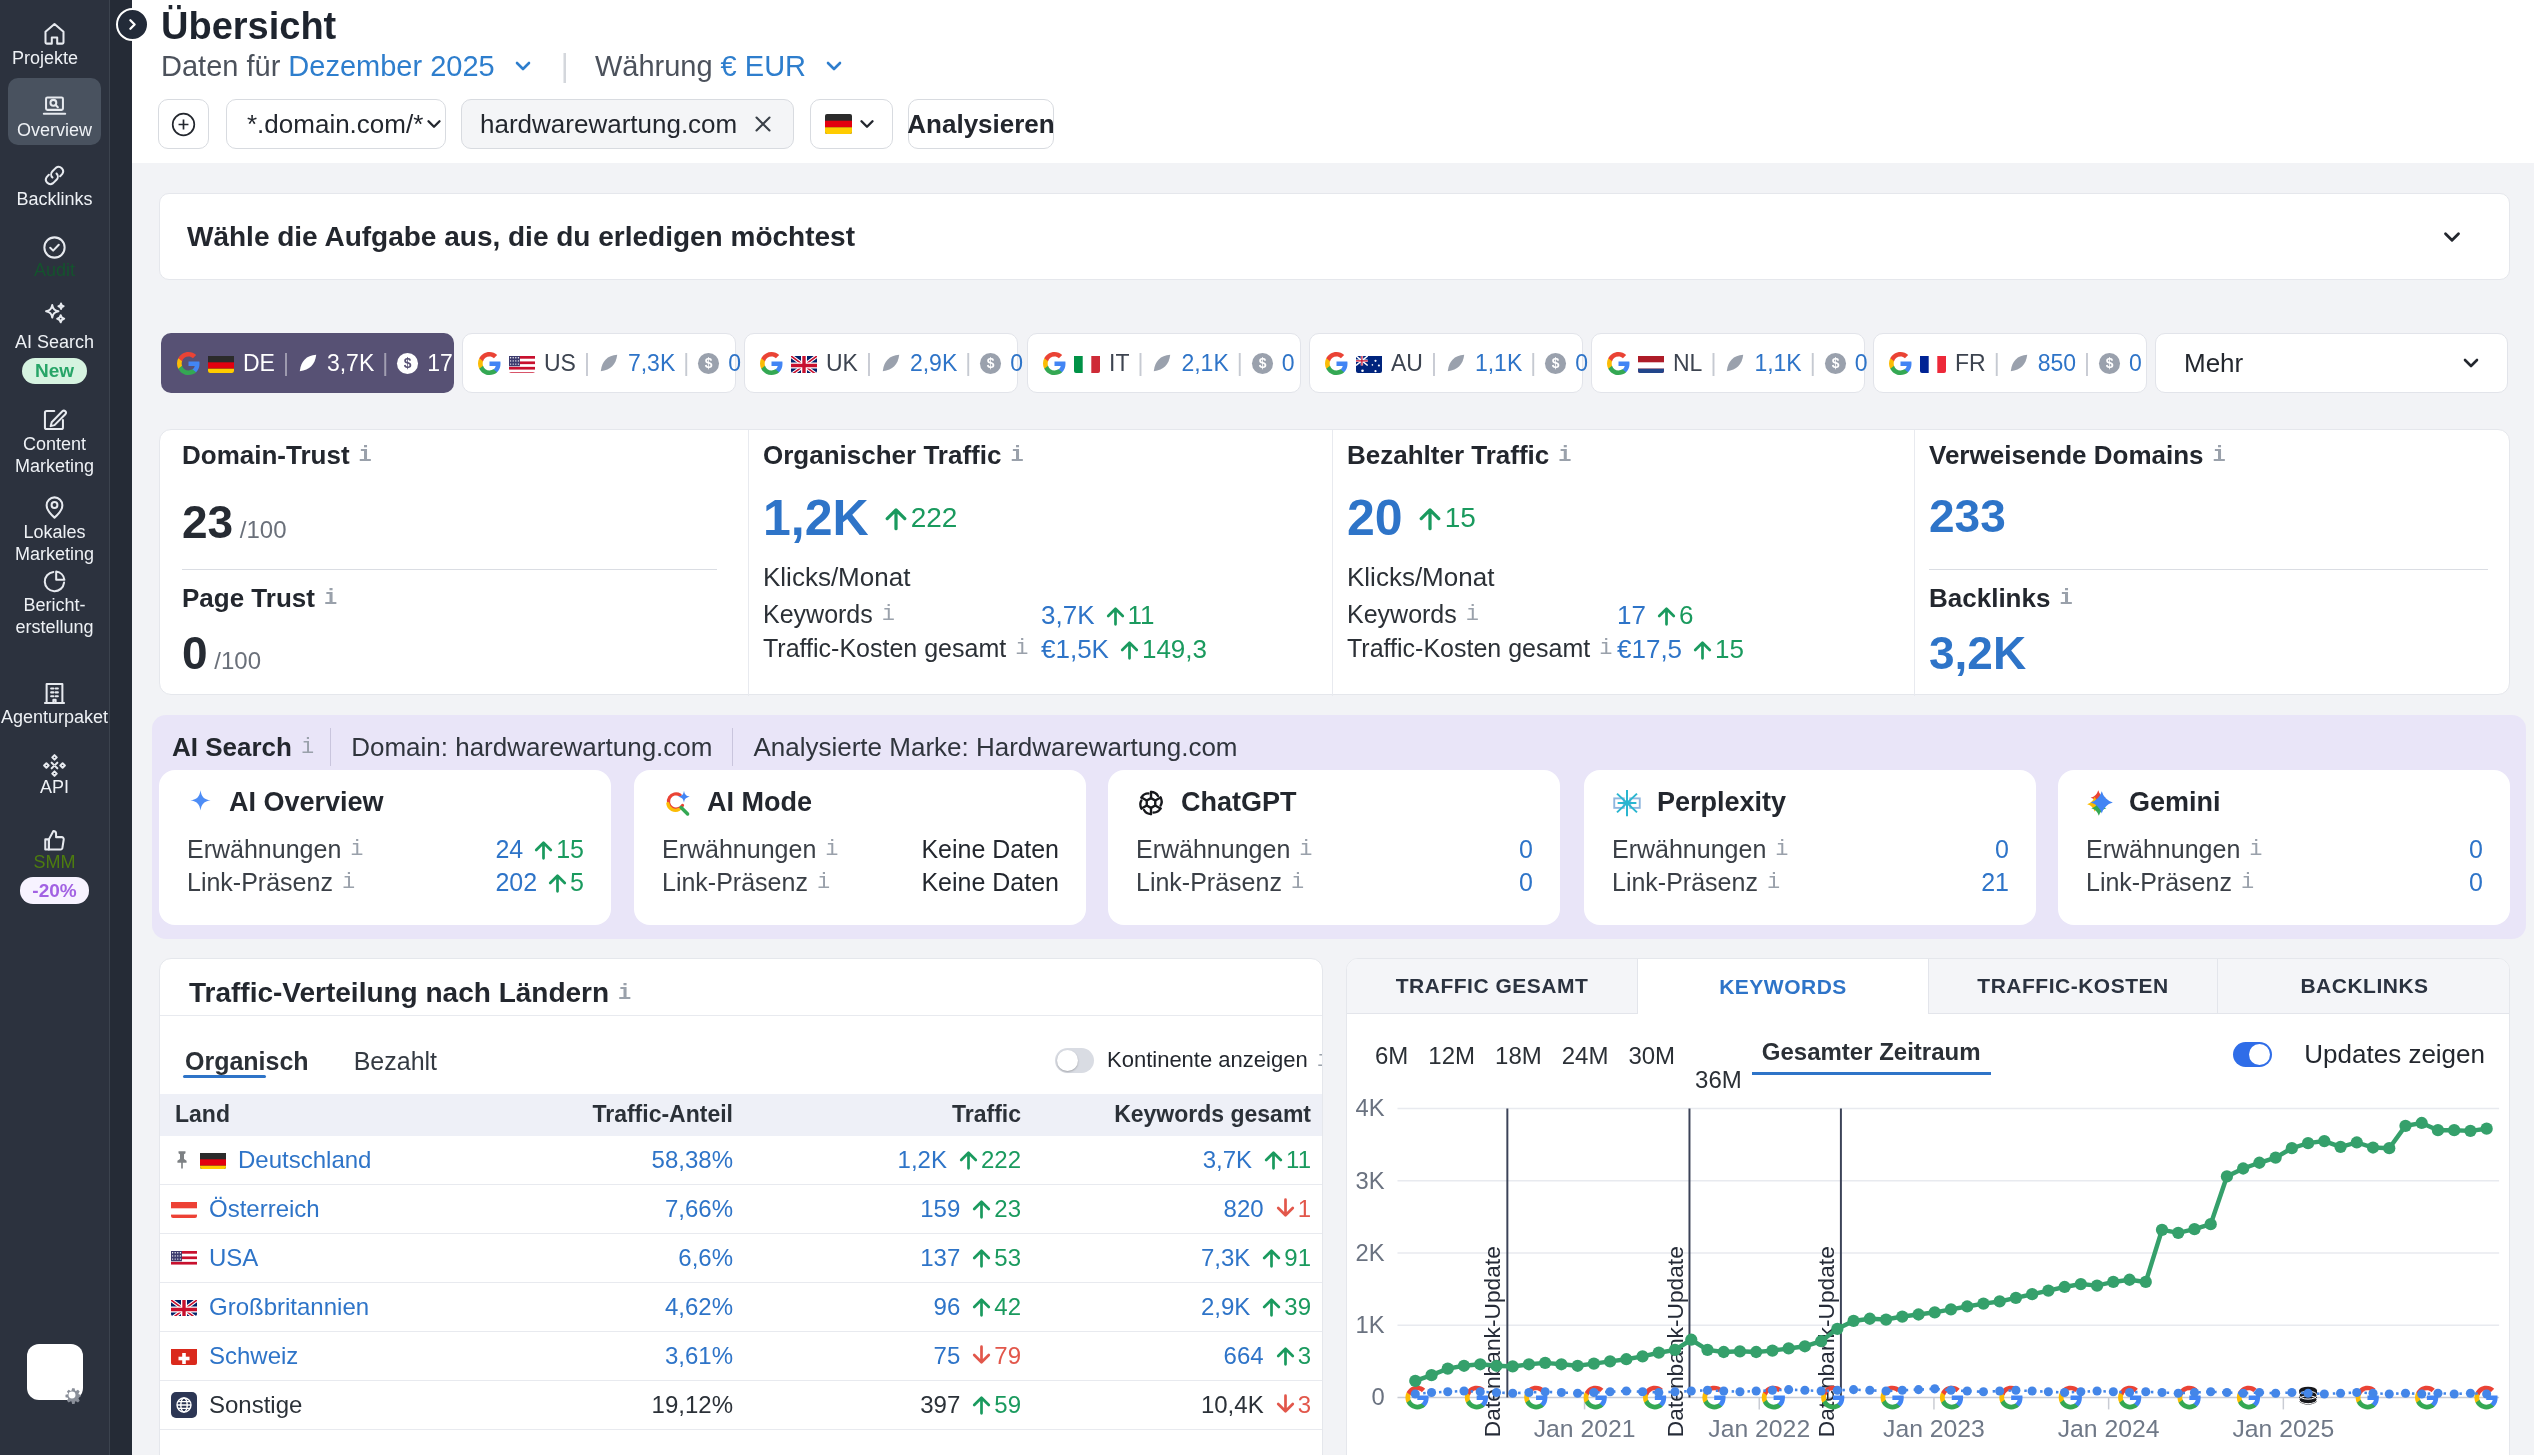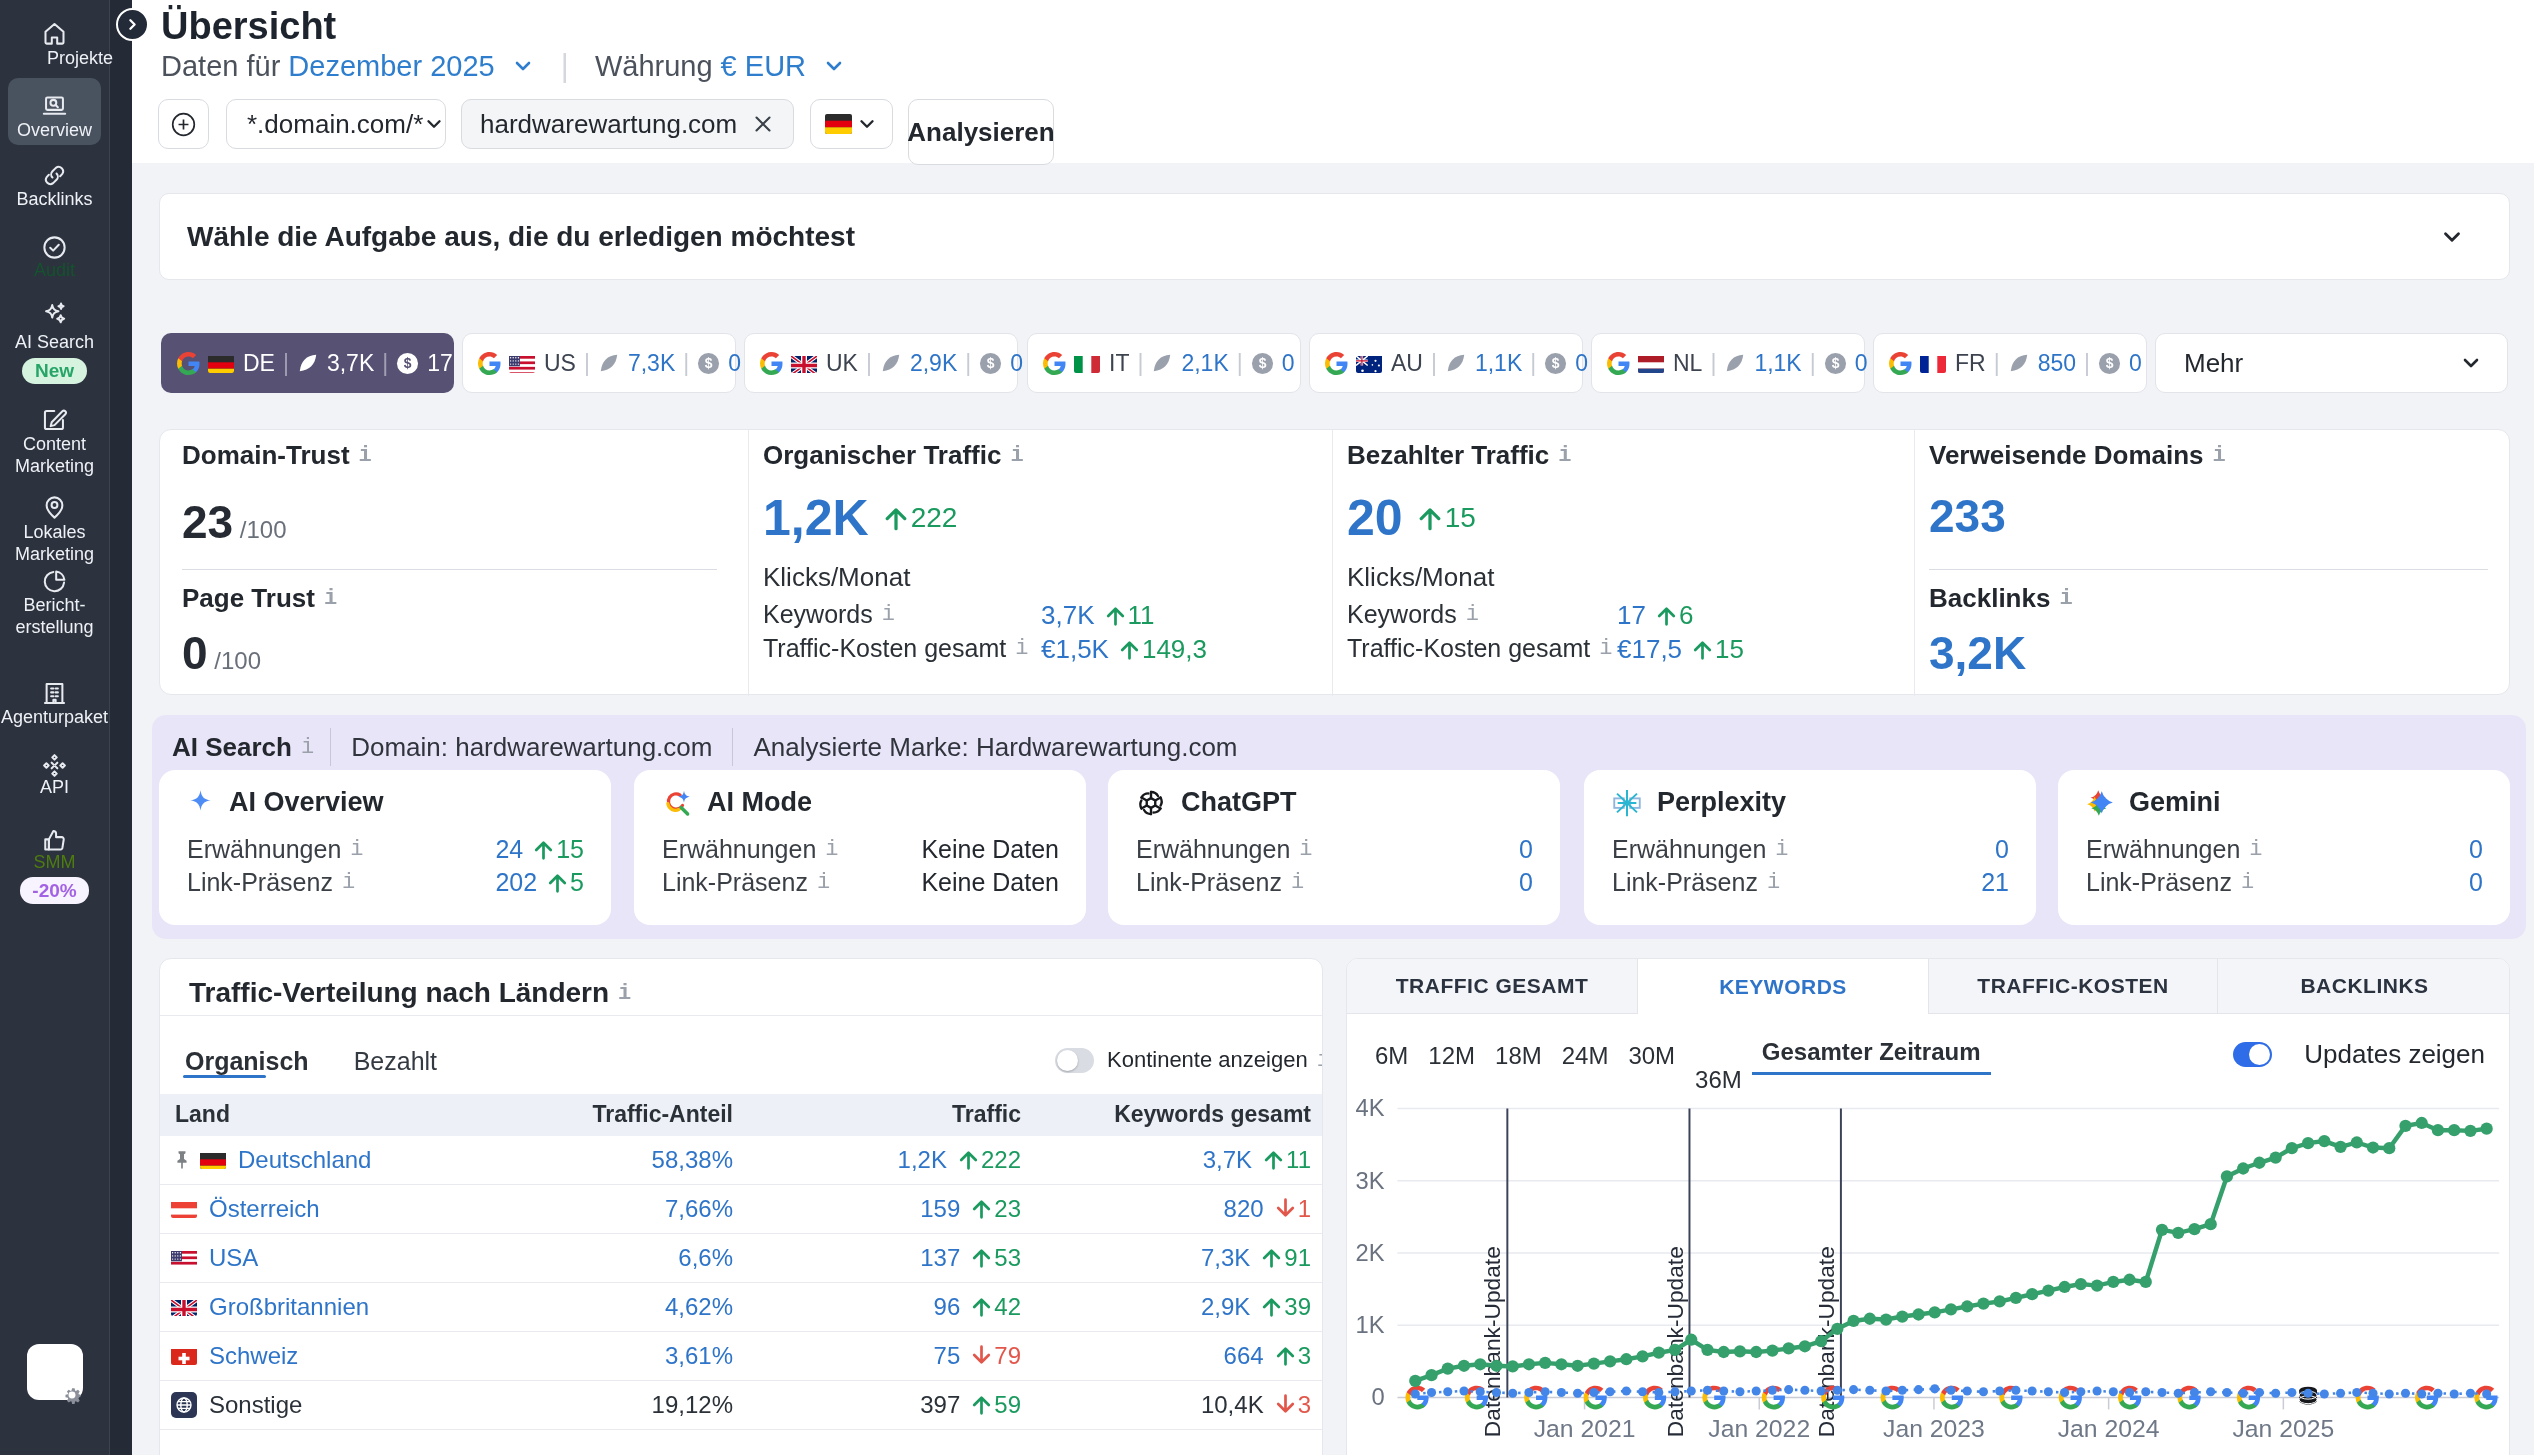--- a/index.html
+++ b/index.html
@@ -17,21 +17,21 @@
 <div class="page">
     <div class="abs" style="left:0;top:0;width:109px;height:1455px;background:#2c323e;"></div>
     <div class="abs" style="left:109px;top:0;width:23px;height:1455px;background:#252b36;border-left:1px solid #3c434e;"></div>
     <div class="abs" style="left:0;width:109px;top:20px;display:flex;justify-content:center;">
       <svg width="27" height="27" viewBox="0 0 24 24" style="flex:none" xmlns="http://www.w3.org/2000/svg">
         <g fill="none" stroke="#e7eaef" stroke-width="1.8" stroke-linecap="round" stroke-linejoin="round">
           <path d="M4 10.5L12 3.5l8 7V20a1 1 0 0 1-1 1h-4.6v-5.5h-4.8V21H5a1 1 0 0 1-1-1z"></path>
         </g>
       </svg>
     </div>
-    <div class="abs" style="left:4px;width:109px;top:47px;text-align:right;font-size:18px;line-height:22px;color:#eef1f5;">Projekte</div>
+    <div class="abs" style="left:12px;width:109px;top:47px;text-align:left;font-size:18px;line-height:22px;color:#eef1f5;">Projekte</div>
     <div class="abs" style="left:8px;top:78px;width:93px;height:67px;background:#49525f;border-radius:10px;"></div>
     <div class="abs" style="left:0;width:109px;top:93px;display:flex;justify-content:center;">
       <svg width="27" height="27" viewBox="0 0 24 24" style="flex:none" xmlns="http://www.w3.org/2000/svg">
         <g fill="none" stroke="#e7eaef" stroke-width="1.8" stroke-linecap="round" stroke-linejoin="round">
           <rect x="4.5" y="4" width="15" height="11" rx="1.2"></rect>
           <path d="M2.5 18.5h19"></path>
           <circle cx="11" cy="8.7" r="2.6"></circle>
           <path d="M13 10.7l2 2"></path>
         </g>
       </svg>
@@ -162,21 +162,21 @@
     <div class="abs row" style="left:810px;top:99px;height:50px;width:83px;padding:0 14px;border:1px solid #d8dbe0;border-radius:10px;background:#fff;justify-content:space-between;">
       <span style="display:inline-block;width:27px;height:20px;border-radius:2px;overflow:hidden;vertical-align:middle;flex:none;"><svg width="27" height="20" viewBox="0 0 27 20" style="" xmlns="http://www.w3.org/2000/svg">
           <rect width="27" height="20" fill="#2b2b2b"></rect>
           <rect y="6.7" width="27" height="6.7" fill="#e3000f"></rect>
           <rect y="13.3" width="27" height="7.7" fill="#ffcc00"></rect>
         </svg></span>
       <svg width="22" height="22" viewBox="0 0 24 24" style="flex:none;vertical-align:middle" xmlns="http://www.w3.org/2000/svg">
         <path d="M6 9l6 6 6-6" stroke="#23272e" stroke-width="2.6" fill="none" stroke-linecap="round" stroke-linejoin="round"></path>
       </svg>
     </div>
-    <div class="abs row" style="left:908px;top:99px;height:66px;width:146px;justify-content:center;border:1px solid #d8dbe0;border-radius:10px;background:#fff;font-size:26px;font-weight:bold;color:#23272e;">Analysieren</div>
+    <div class="abs row" style="left:908px;top:99px;height:50px;width:146px;justify-content:center;border:1px solid #d8dbe0;border-radius:10px;background:#fff;font-size:26px;font-weight:bold;color:#23272e;">Analysieren</div>
     <div class="abs card row" style="left:159px;top:193px;width:2351px;height:87px;padding:0 44px 0 27px;justify-content:space-between;border-radius:10px;">
       <span style="font-size:28px;font-weight:bold;">Wähle die Aufgabe aus, die du erledigen möchtest</span>
       <svg width="26" height="26" viewBox="0 0 24 24" style="flex:none;vertical-align:middle" xmlns="http://www.w3.org/2000/svg">
         <path d="M6 9l6 6 6-6" stroke="#23272e" stroke-width="2.6" fill="none" stroke-linecap="round" stroke-linejoin="round"></path>
       </svg>
     </div>
     <div class="abs row" style="left:161px;top:333px;width:293px;height:60px;background:#575174;border-radius:10px;padding:0 0 0 16px;color:#fff;font-size:23px;"><svg width="23" height="23" viewBox="0 0 24 24" style="flex:none;vertical-align:middle" xmlns="http://www.w3.org/2000/svg">
         <path fill="#4285F4" d="M23.49 12.27c0-.79-.07-1.54-.19-2.27H12v4.51h6.47c-.29 1.48-1.14 2.73-2.4 3.58v3h3.86c2.26-2.09 3.56-5.17 3.56-8.82z"></path>
         <path fill="#34A853" d="M12 24c3.24 0 5.95-1.08 7.93-2.91l-3.86-3c-1.08.72-2.45 1.16-4.07 1.16-3.13 0-5.78-2.11-6.73-4.96H1.29v3.09C3.26 21.3 7.31 24 12 24z"></path>
         <path fill="#FBBC05" d="M5.27 14.29c-.25-.72-.38-1.49-.38-2.29s.14-1.57.38-2.29V6.62H1.29C.47 8.24 0 10.06 0 12s.47 3.76 1.29 5.38l3.98-3.09z"></path>

